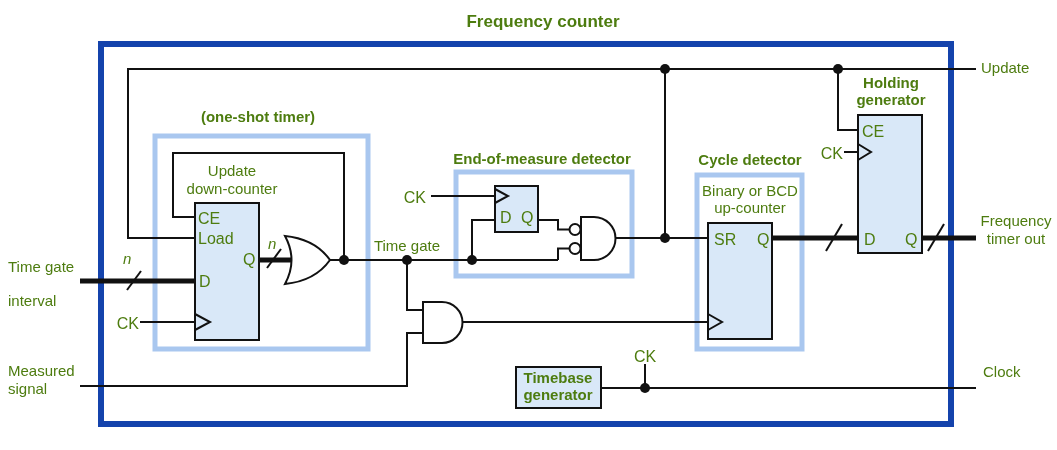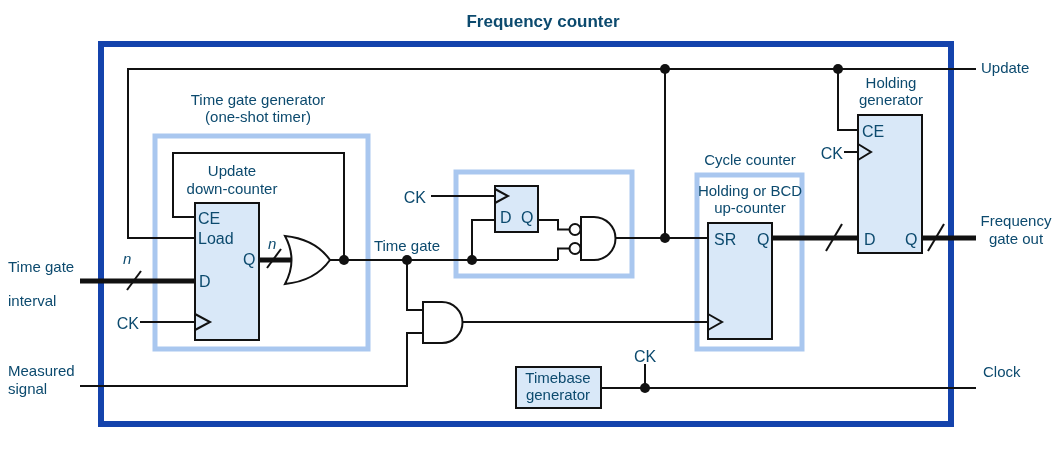--- a/index.html
+++ b/index.html
@@ -1,24 +1,24 @@
 <!DOCTYPE html>
 <html><head>
 <meta charset="utf-8">
 <style>
   html,body { margin:0; padding:0; background:#fff; }
   .stage {
     position:relative; width:1057px; height:450px; background:#ffffff;
-    font-family:"Liberation Sans", sans-serif; color:#0c4a6e; overflow:hidden;
+    font-family:"Liberation Sans", sans-serif; color:#4d7c0f; overflow:hidden;
   }
   .stage svg { position:absolute; left:0; top:0; }
   .lbl { position:absolute; line-height:1.1; white-space:nowrap; font-size:15px; }
   .c  { transform:translateX(-50%); text-align:center; }
   .re { transform:translateX(-100%); text-align:right; }
-  .b  { font-weight:normal; }
+  .b  { font-weight:bold; }
   .port { font-size:16px; }
   .it { font-style:italic; }
   .title { font-size:17px; font-weight:bold; }
 </style>
 </head>
 <body>
 
 <div class="stage">
 
   <svg width="1057" height="450" viewBox="0 0 1057 450">
@@ -78,42 +78,42 @@
     <circle cx="407" cy="260" r="5" fill="#111"></circle>
     <circle cx="472" cy="260" r="5" fill="#111"></circle>
     <circle cx="665" cy="238" r="5" fill="#111"></circle>
     <circle cx="665" cy="69" r="5" fill="#111"></circle>
     <circle cx="838" cy="69" r="5" fill="#111"></circle>
     <circle cx="645" cy="388" r="5" fill="#111"></circle>
   </svg>
 
   <div class="lbl title c" style="left:543px;top:13px">Frequency counter</div>
 
-  <div class="lbl b c" style="left:258px;top:92px">Time gate generator</div>
   <div class="lbl b c" style="left:258px;top:109px">(one-shot timer)</div>
 
   <div class="lbl c" style="left:232px;top:163px">Update</div>
   <div class="lbl c" style="left:232px;top:181px">down-counter</div>
   <div class="lbl port" style="left:198px;top:210px">CE</div>
   <div class="lbl port" style="left:198px;top:230px">Load</div>
   <div class="lbl port" style="left:243px;top:251px">Q</div>
   <div class="lbl port" style="left:199px;top:273px">D</div>
   <div class="lbl port re" style="left:139px;top:315px">CK</div>
 
   <div class="lbl it" style="left:123px;top:251px">n</div>
   <div class="lbl it" style="left:268px;top:236px">n</div>
 
   <div class="lbl c" style="left:407px;top:238px">Time gate</div>
 
+  <div class="lbl b c" style="left:542px;top:151px">End-of-measure detector</div>
   <div class="lbl port re" style="left:426px;top:189px">CK</div>
   <div class="lbl port" style="left:500px;top:209px">D</div>
   <div class="lbl port" style="left:521px;top:209px">Q</div>
 
-  <div class="lbl b c" style="left:750px;top:152px">Cycle counter</div>
-  <div class="lbl c" style="left:750px;top:183px">Holding or BCD</div>
+  <div class="lbl b c" style="left:750px;top:152px">Cycle detector</div>
+  <div class="lbl c" style="left:750px;top:183px">Binary or BCD</div>
   <div class="lbl c" style="left:750px;top:200px">up-counter</div>
   <div class="lbl port" style="left:714px;top:231px">SR</div>
   <div class="lbl port" style="left:757px;top:231px">Q</div>
 
   <div class="lbl b c" style="left:891px;top:75px">Holding</div>
   <div class="lbl b c" style="left:891px;top:92px">generator</div>
   <div class="lbl port" style="left:862px;top:123px">CE</div>
   <div class="lbl port re" style="left:843px;top:145px">CK</div>
   <div class="lbl port" style="left:864px;top:231px">D</div>
   <div class="lbl port" style="left:905px;top:231px">Q</div>
@@ -122,16 +122,16 @@
   <div class="lbl b c" style="left:558px;top:387px">generator</div>
   <div class="lbl port c" style="left:645px;top:348px">CK</div>
 
   <div class="lbl" style="left:8px;top:259px">Time gate</div>
   <div class="lbl" style="left:8px;top:293px">interval</div>
   <div class="lbl" style="left:8px;top:363px">Measured</div>
   <div class="lbl" style="left:8px;top:381px">signal</div>
 
   <div class="lbl" style="left:981px;top:60px">Update</div>
   <div class="lbl c" style="left:1016px;top:213px">Frequency</div>
-  <div class="lbl c" style="left:1016px;top:231px">gate out</div>
+  <div class="lbl c" style="left:1016px;top:231px">timer out</div>
   <div class="lbl" style="left:983px;top:364px">Clock</div>
 
 </div>
 
 </body></html>

